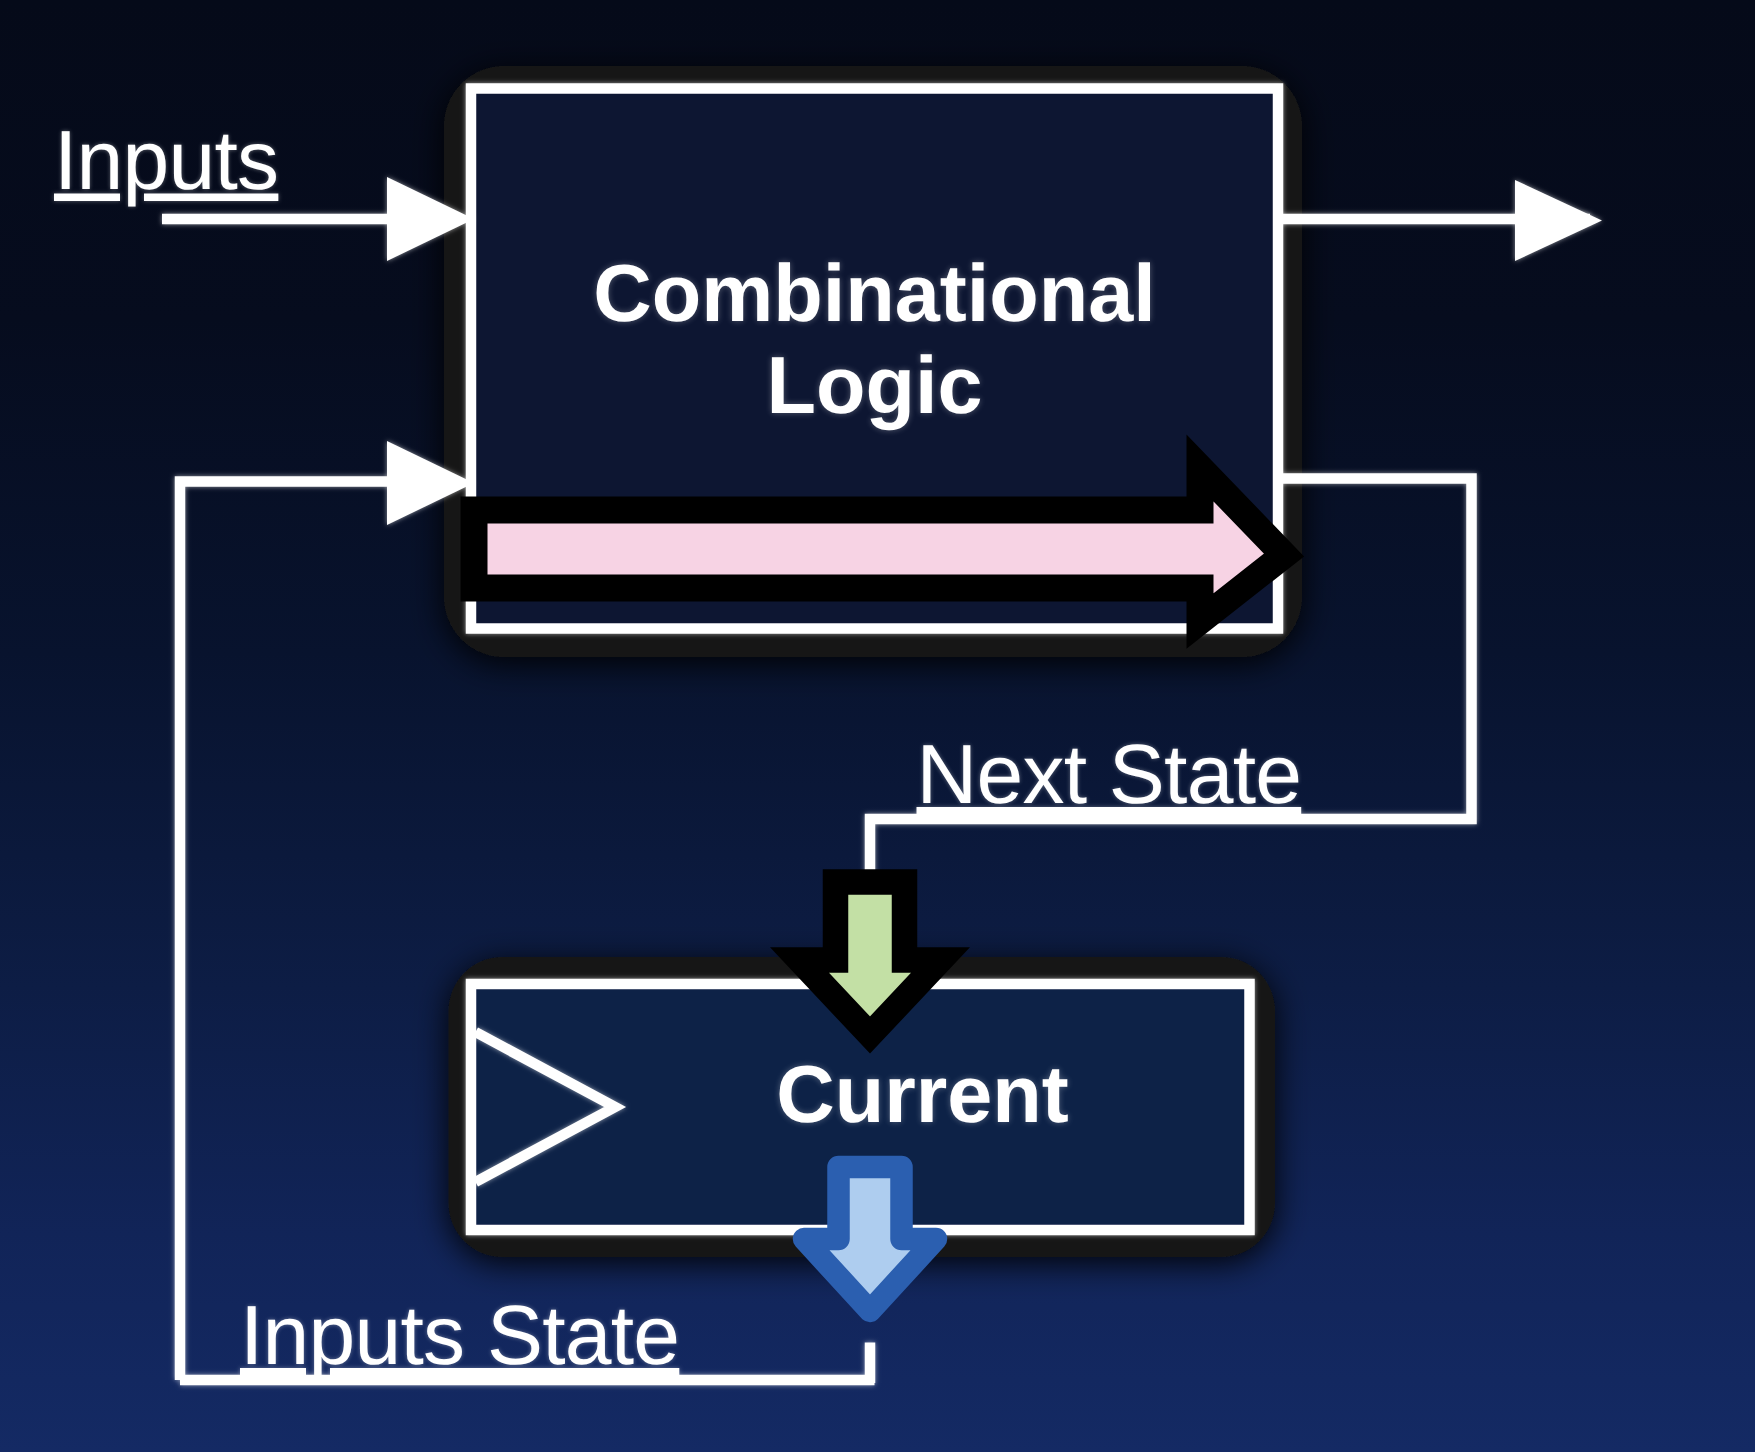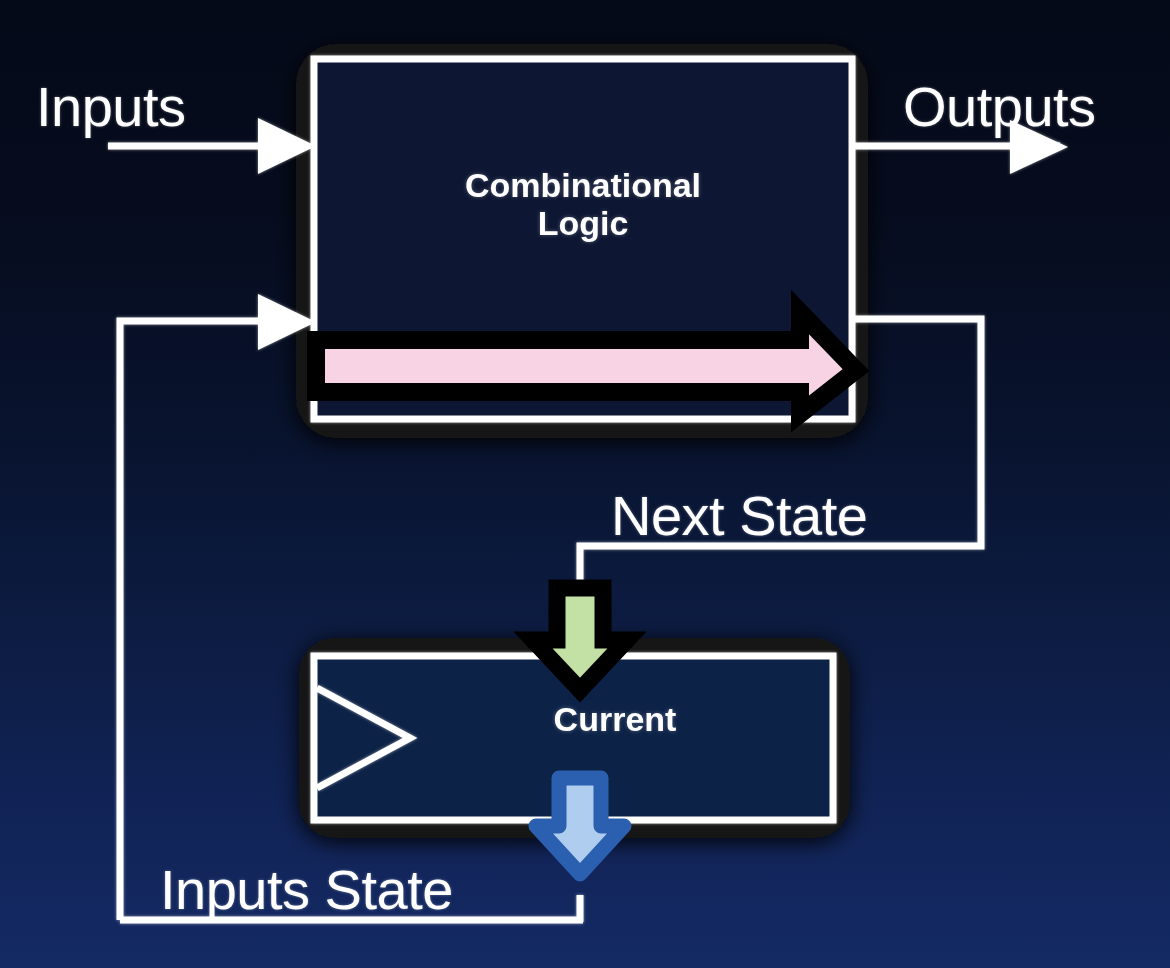--- a/index.html
+++ b/index.html
@@ -30,28 +30,29 @@
     height: 968px;
   }
   .lbl {
     position: absolute;
     color: #ffffff;
     font-family: "Liberation Sans", sans-serif;
     font-weight: 400;
     white-space: nowrap;
     text-shadow: 0 0 3px rgba(255,255,255,0.35);
     pointer-events: none;
+    text-decoration: underline;
   }
   .lbl-thin { font-size: 56px; letter-spacing: -0.5px; }
   .blocktext {
     position: absolute;
     color: #ffffff;
     font-family: "Liberation Sans", sans-serif;
     font-weight: bold;
-    font-size: 34px;
+    font-size: 54px;
     text-align: center;
     line-height: 1.13;
     white-space: pre-line;
     text-shadow: 0 0 4px rgba(255,255,255,0.30);
   }
   #label-inputs  { left: 36px;  top: 74px; }
   #label-outputs { left: 903px; top: 74px; }
   #label-next    { left: 611px; top: 483px; }
   #label-current { left: 160px; top: 857px; }
   #text-comb     { left: 314px; top: 166px; width: 538px; }
@@ -127,21 +128,20 @@
       <path d="M 557,588 L 603,588 L 603,640 L 627,640 L 580,690 L 533,640 L 557,640 Z" fill="#c3e0a5" stroke="#000000" stroke-width="17" stroke-linejoin="miter"></path>
     </g>
 
     <g>
       <path d="M 559,778 L 601,778 L 601,826 L 624,826 L 580,874 L 536,826 L 559,826 Z" fill="#aecdef" stroke="#2b5fb0" stroke-width="15" stroke-linejoin="round"></path>
     </g>
   </svg>
 
   <div class="lbl lbl-thin" id="label-inputs">Inputs</div>
 
-  <div class="lbl lbl-thin" id="label-outputs">Outputs</div>
 
   <div class="lbl lbl-thin" id="label-next">Next State</div>
 
   <div class="lbl lbl-thin" id="label-current">Inputs State</div>
 
   <div class="blocktext" id="text-comb">Combinational
 Logic</div>
 
   <div class="blocktext" id="text-reg">Current</div>
 

